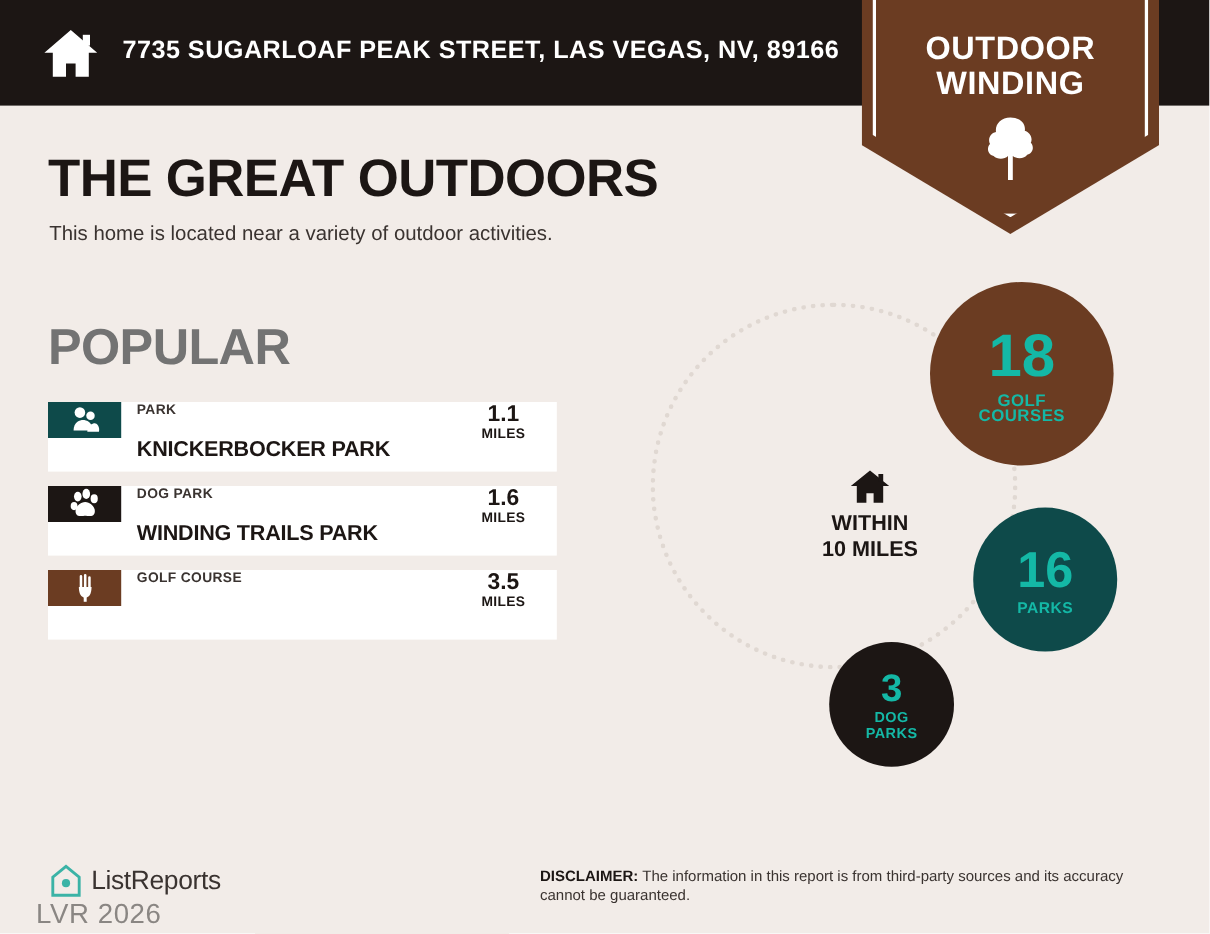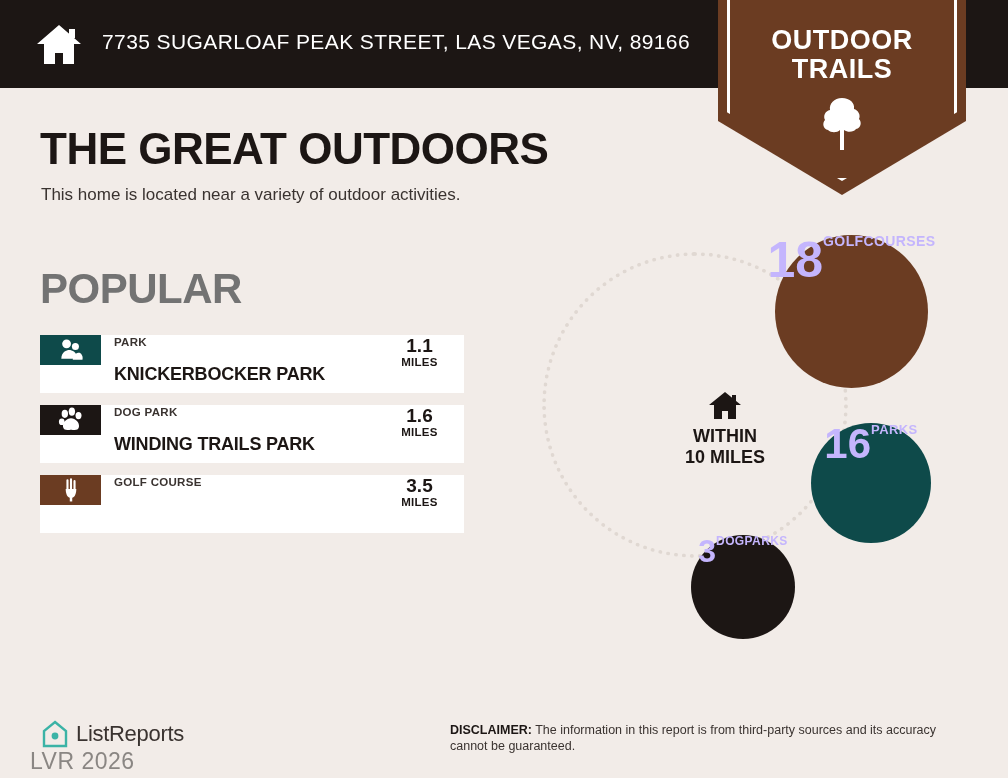--- a/index.html
+++ b/index.html
@@ -23,21 +23,21 @@
     background: #1c1614;
   }
   #header-home-icon {
     position: absolute; left: 36px; top: 22px;
     width: 46px; height: 44px;
   }
   #header-address {
     position: absolute; left: 102px; top: 30px;
     color: #ffffff;
     font-size: 21px;
-    font-weight: normal;
+    font-weight: bold;
     letter-spacing: 0.4px;
     white-space: nowrap;
   }
 
   
   #badge {
     position: absolute; left: 718px; top: 0;
     width: 248px; height: 195px;
     filter: drop-shadow(0 0 0 rgba(0,0,0,0));
   }
@@ -180,24 +180,24 @@
   #center-label {
     font-size: 18px;
     font-weight: bold;
     color: #1c1614;
     line-height: 21px;
   }
   .stat-circle {
     position: absolute;
     border-radius: 50%;
     display: flex;
-    flex-direction: row;
-    align-items: flex-start;
+    flex-direction: column;
+    align-items: center;
     justify-content: center;
-    color: #c4b5fd;
+    color: #14b8a6;
     text-align: center;
   }
   .stat-value { font-weight: bold; line-height: 1; }
   .stat-label { font-weight: bold; letter-spacing: 0.4px; line-height: 13px; }
 
   #stat-golf {
     left: 255px; top: 10px;
     width: 153px; height: 153px;
     background: #6b3c22;
   }
@@ -260,21 +260,21 @@
       </svg>
     </span>
     <div id="header-address">7735 SUGARLOAF PEAK STREET, LAS VEGAS, NV, 89166</div>
   </div>
 
   <div id="badge">
     <div id="badge-outer"></div>
     <div id="badge-inner-line"></div>
     <div id="badge-title">
       <div>OUTDOOR</div>
-      <div>TRAILS</div>
+      <div>WINDING</div>
     </div>
     <span id="badge-tree-icon">
       <svg viewBox="0 0 46 56" width="46" height="56">
         <path d="M23 2 C15 2 10 8 11 14 C6 15 4 20 6 24 C3 27 4 33 9 34 C12 37 18 37 21 34 L21 54 L25 54 L25 34 C29 37 35 36 37 33 C42 32 43 26 40 23 C42 19 39 14 35 13 C36 7 31 2 23 2 Z" fill="#ffffff"></path>
       </svg>
     </span>
   </div>
 
   <h1 id="main-title">THE GREAT OUTDOORS</h1>
   <div id="subtitle">This home is located near a variety of outdoor activities.</div>

